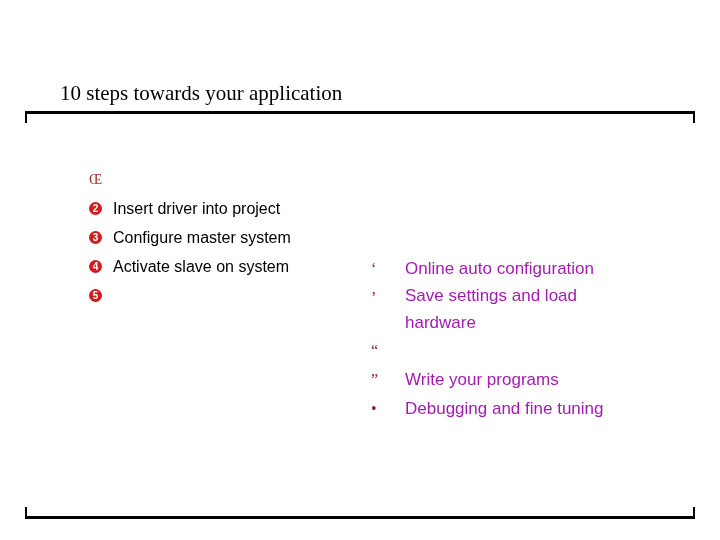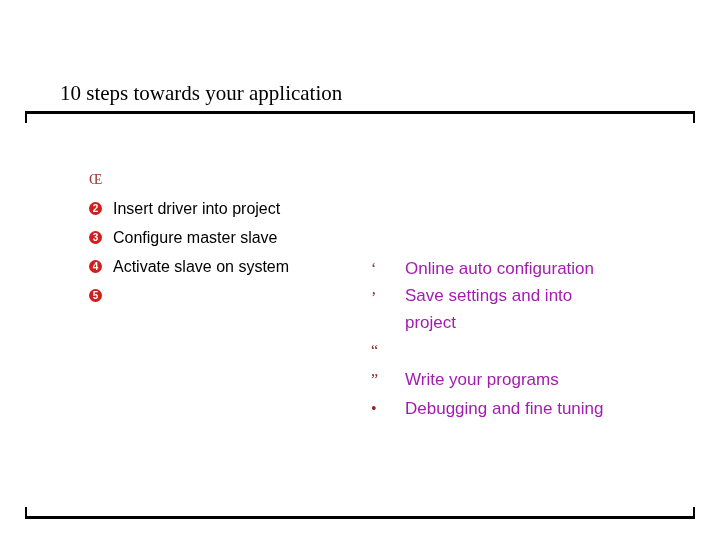--- a/index.html
+++ b/index.html
@@ -102,21 +102,21 @@
     <div class="row">
       <span class="marker-cell">
           <span class="circle-marker">2</span>
         </span>
       <span class="label">Insert driver into project</span>
     </div>
     <div class="row">
       <span class="marker-cell">
           <span class="circle-marker">3</span>
         </span>
-      <span class="label">Configure master slave</span>
+      <span class="label">Configure master system</span>
     </div>
     <div class="row">
       <span class="marker-cell">
           <span class="circle-marker">4</span>
         </span>
       <span class="label">Activate slave on system</span>
     </div>
     <div class="row">
       <span class="marker-cell">
           <span class="circle-marker">5</span>
@@ -124,21 +124,21 @@
     </div>
   </div>
 
   <div class="step-list right-list">
     <div class="row">
       <span class="marker-cell">‘</span>
       <span class="label">Online auto configuration</span>
     </div>
     <div class="row row-wrap">
       <span class="marker-cell">’</span>
-      <span class="label">Save settings and into project</span>
+      <span class="label">Save settings and load hardware</span>
     </div>
     <div class="row">
       <span class="marker-cell">“</span>
     </div>
     <div class="row">
       <span class="marker-cell">”</span>
       <span class="label">Write your programs</span>
     </div>
     <div class="row">
       <span class="marker-cell">•</span>

